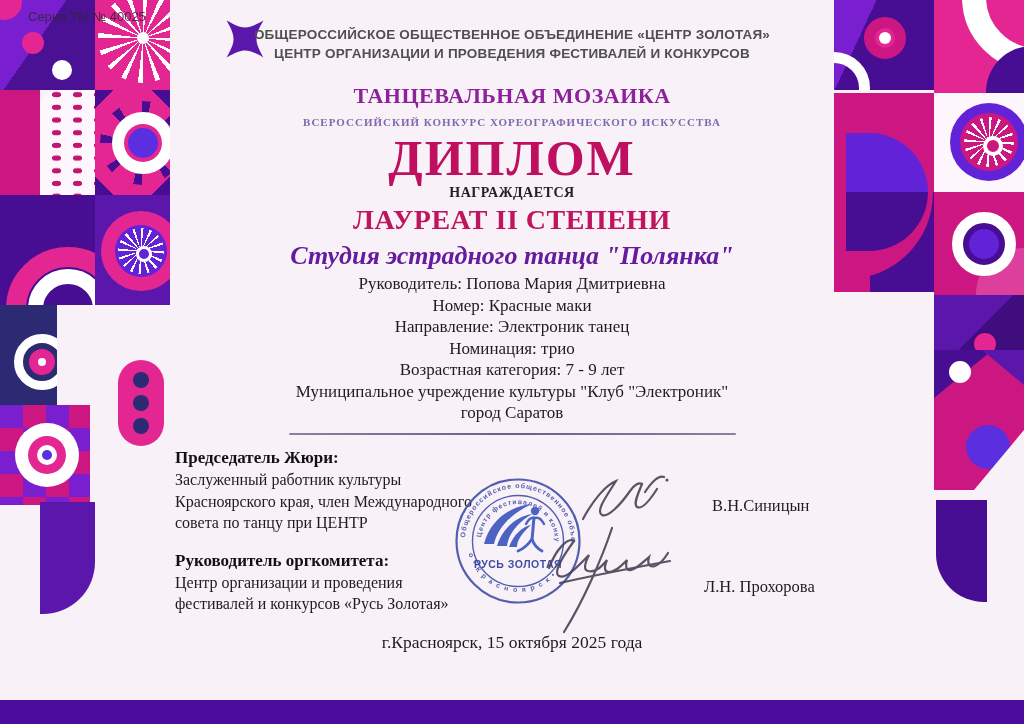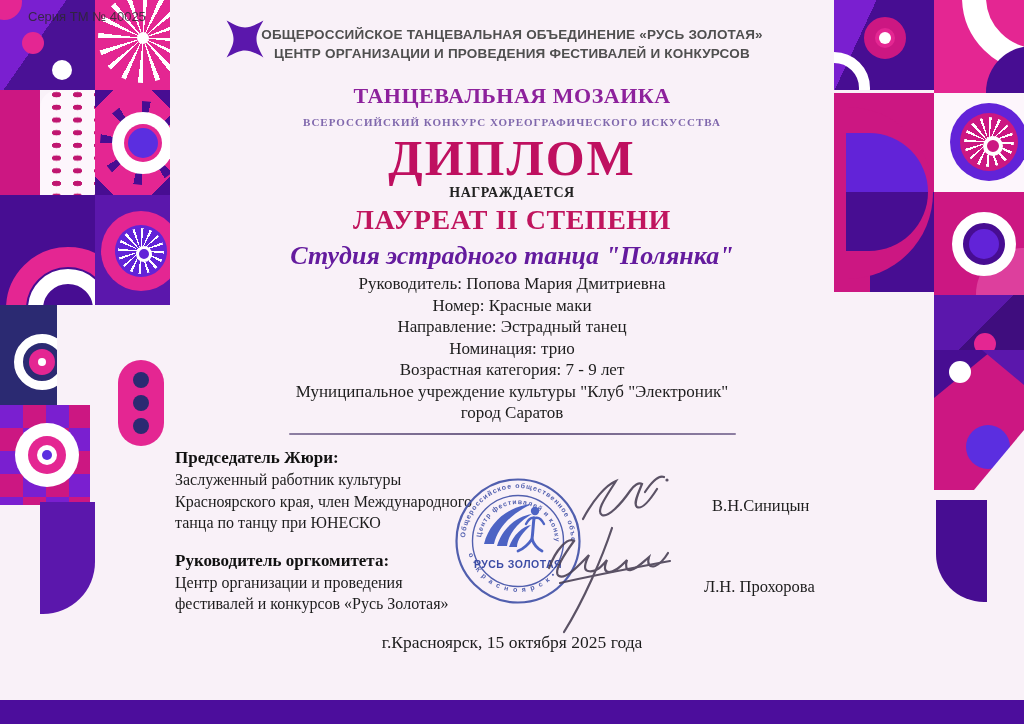--- a/index.html
+++ b/index.html
@@ -135,44 +135,44 @@
   </div>
 
   <svg class="petal" width="54" height="54" viewBox="0 0 54 54">
     <path transform="rotate(45 27 27)" fill="#5b17ac" d="M27,1 C32,19 35,22 53,27 C35,32 32,35 27,53 C22,35 19,32 1,27 C19,22 22,19 27,1 Z"></path>
   </svg>
 
   <div class="serial">Серия ТМ № 40025</div>
 
   <div class="content">
     <div class="org">
-      <div>ОБЩЕРОССИЙСКОЕ ТАНЦЕВАЛЬНАЯ ОБЪЕДИНЕНИЕ «РУСЬ ЗОЛОТАЯ»</div>
+      <div>ОБЩЕРОССИЙСКОЕ ОБЩЕСТВЕННОЕ ОБЪЕДИНЕНИЕ «ЦЕНТР ЗОЛОТАЯ»</div>
       <div>ЦЕНТР ОРГАНИЗАЦИИ И ПРОВЕДЕНИЯ ФЕСТИВАЛЕЙ И КОНКУРСОВ</div>
     </div>
     <div class="fest-title">ТАНЦЕВАЛЬНАЯ МОЗАИКА</div>
     <div class="fest-sub">ВСЕРОССИЙСКИЙ КОНКУРС ХОРЕОГРАФИЧЕСКОГО ИСКУССТВА</div>
     <div class="doc-title">ДИПЛОМ</div>
     <div class="awarded">НАГРАЖДАЕТСЯ</div>
     <div class="degree">ЛАУРЕАТ II СТЕПЕНИ</div>
     <div class="recipient">Студия эстрадного танца "Полянка"</div>
     <div class="details">
       <div>Руководитель: Попова Мария Дмитриевна</div>
       <div>Номер: Красные маки</div>
-      <div>Направление: Эстрадный танец</div>
+      <div>Направление: Электроник танец</div>
       <div>Номинация: трио</div>
       <div>Возрастная категория: 7 - 9 лет</div>
       <div>Муниципальное учреждение культуры "Клуб "Электроник"</div>
       <div>город Саратов</div>
     </div>
     <div class="rule"></div>
     <div class="sign-block">
       <div class="sign-title">Председатель Жюри:</div>
       <div>Заслуженный работник культуры</div>
       <div>Красноярского края, член Международного</div>
-      <div>танца по танцу при ЮНЕСКО</div>
+      <div>совета по танцу при ЦЕНТР</div>
       <div class="gap"></div>
       <div class="sign-title">Руководитель оргкомитета:</div>
       <div>Центр организации и проведения</div>
       <div>фестивалей и конкурсов  «Русь Золотая»</div>
     </div>
     <div class="date-line">г.Красноярск, 15 октября 2025 года</div>
   </div>
 
   <div class="name" style="left:712px;top:496px;">В.Н.Синицын</div>
   <div class="name" style="left:704px;top:557px;margin-top:20px;">Л.Н. Прохорова</div>

